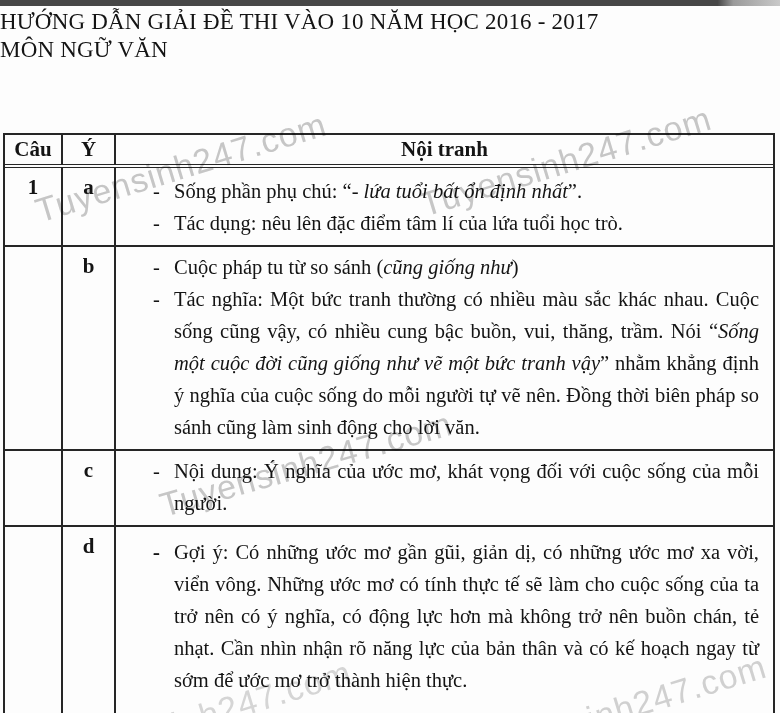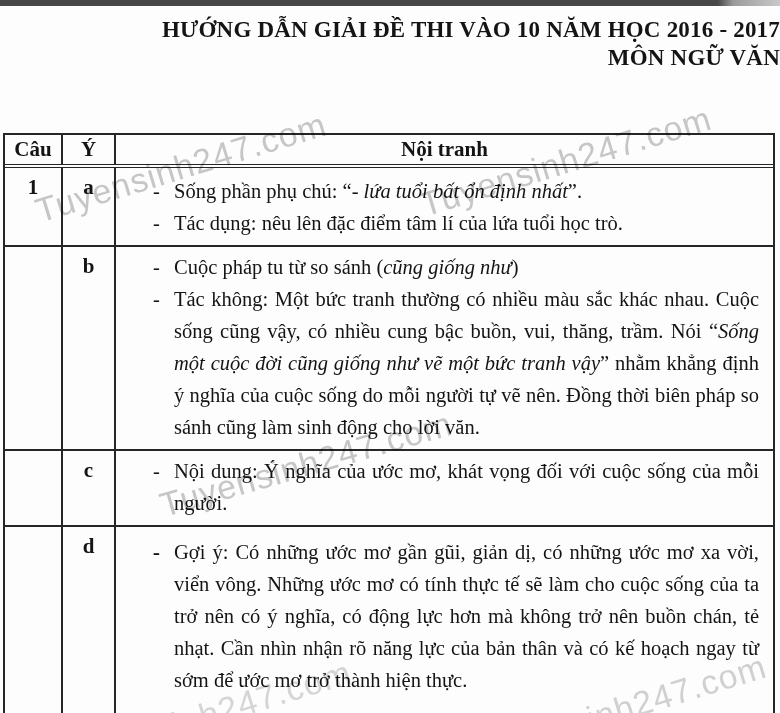--- a/index.html
+++ b/index.html
@@ -11,22 +11,22 @@
   }
 
   
   .top-edge-bar {
     position:absolute; left:0; top:0; width:780px; height:6px;
     background:linear-gradient(to right,#474747 0%,#474747 92%,#9a9a9a 94%,#c9c9c9 100%);
   }
 
   
   .doc-title {
-    position:absolute; left:0; top:16px; width:780px;
-    text-align:right; font-weight:bold; font-size:23px; line-height:27.5px;
+    position:absolute; left:0; top:8px; width:780px;
+    text-align:left; font-weight:normal; font-size:23px; line-height:27.5px;
     letter-spacing:.2px;
   }
 
   
   .wm {
     position:absolute; z-index:3; pointer-events:none;
     font-family:"Liberation Sans", sans-serif;
     font-size:34px; font-weight:500; letter-spacing:1px;
     color:#a6a6a6; opacity:.62; white-space:nowrap;
     mix-blend-mode:multiply; transform-origin:center;
@@ -98,21 +98,21 @@
         <div class="cell content-cell">
           <div class="item"><span class="dash">-</span><span>Sống phần phụ chú: “</span><i>- lứa tuổi bất ổn định nhất</i><span>”.</span></div>
           <div class="item"><span class="dash">-</span><span>Tác dụng: nêu lên đặc điểm tâm lí của lứa tuổi học trò.</span></div>
         </div>
       </div>
       <div class="trow row-b">
         <div class="cell label-cell"></div>
         <div class="cell label-cell">b</div>
         <div class="cell content-cell">
           <div class="item"><span class="dash">-</span><span>Cuộc pháp tu từ so sánh (</span><i>cũng giống như</i><span>)</span></div>
-          <div class="item"><span class="dash">-</span><span>Tác không: Một bức tranh thường có nhiều màu sắc khác nhau. Cuộc sống cũng vậy, có nhiều cung bậc buồn, vui, thăng, trầm. Nói “</span><i>Sống một cuộc đời cũng giống như vẽ một bức tranh vậy</i><span>” nhằm khẳng định ý nghĩa của cuộc sống do mỗi người tự vẽ nên. Đồng thời biên pháp so sánh cũng làm sinh động cho lời văn.</span></div>
+          <div class="item"><span class="dash">-</span><span>Tác nghĩa: Một bức tranh thường có nhiều màu sắc khác nhau. Cuộc sống cũng vậy, có nhiều cung bậc buồn, vui, thăng, trầm. Nói “</span><i>Sống một cuộc đời cũng giống như vẽ một bức tranh vậy</i><span>” nhằm khẳng định ý nghĩa của cuộc sống do mỗi người tự vẽ nên. Đồng thời biên pháp so sánh cũng làm sinh động cho lời văn.</span></div>
         </div>
       </div>
       <div class="trow row-c">
         <div class="cell label-cell"></div>
         <div class="cell label-cell">c</div>
         <div class="cell content-cell">
           <div class="item"><span class="dash">-</span><span>Nội dung: Ý nghĩa của ước mơ, khát vọng đối với cuộc sống của mỗi người.</span></div>
         </div>
       </div>
       <div class="trow row-d">

